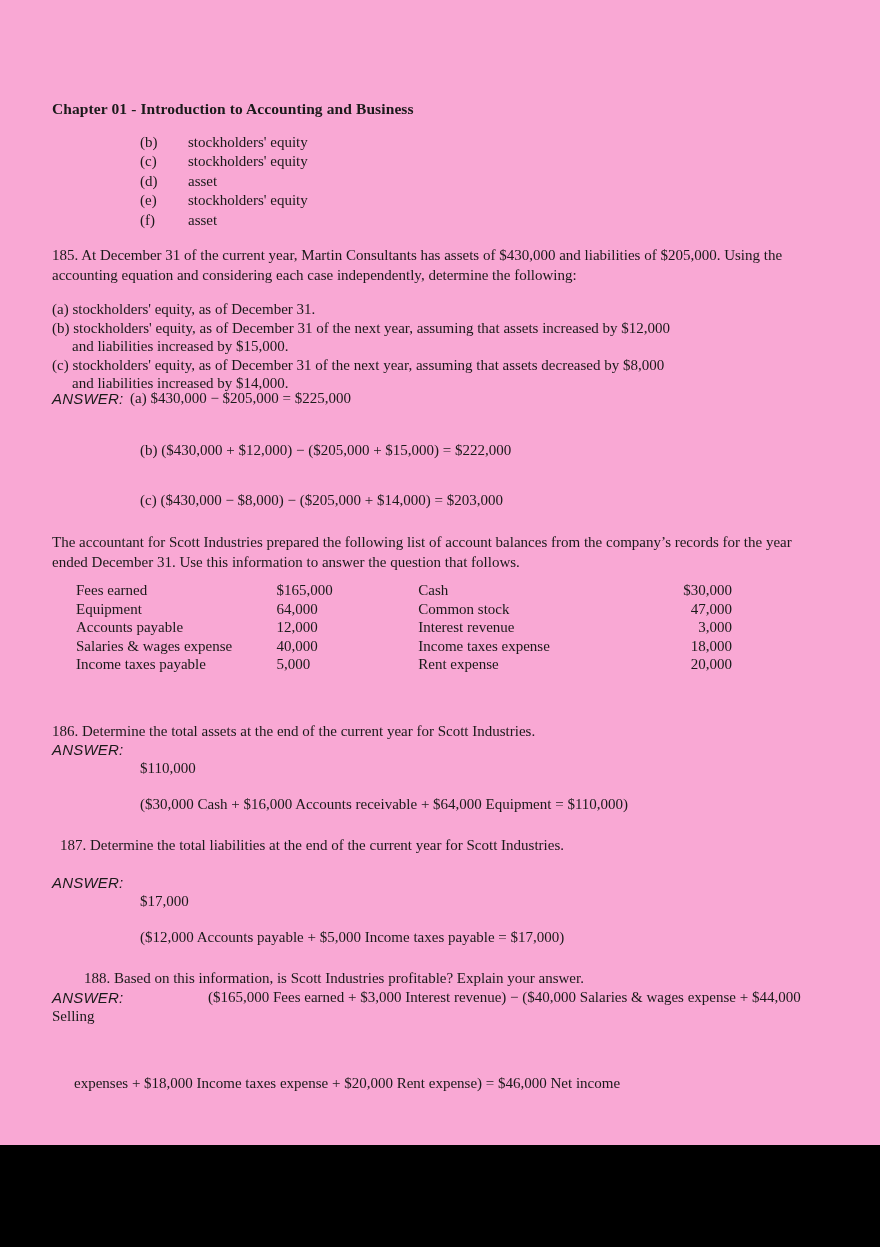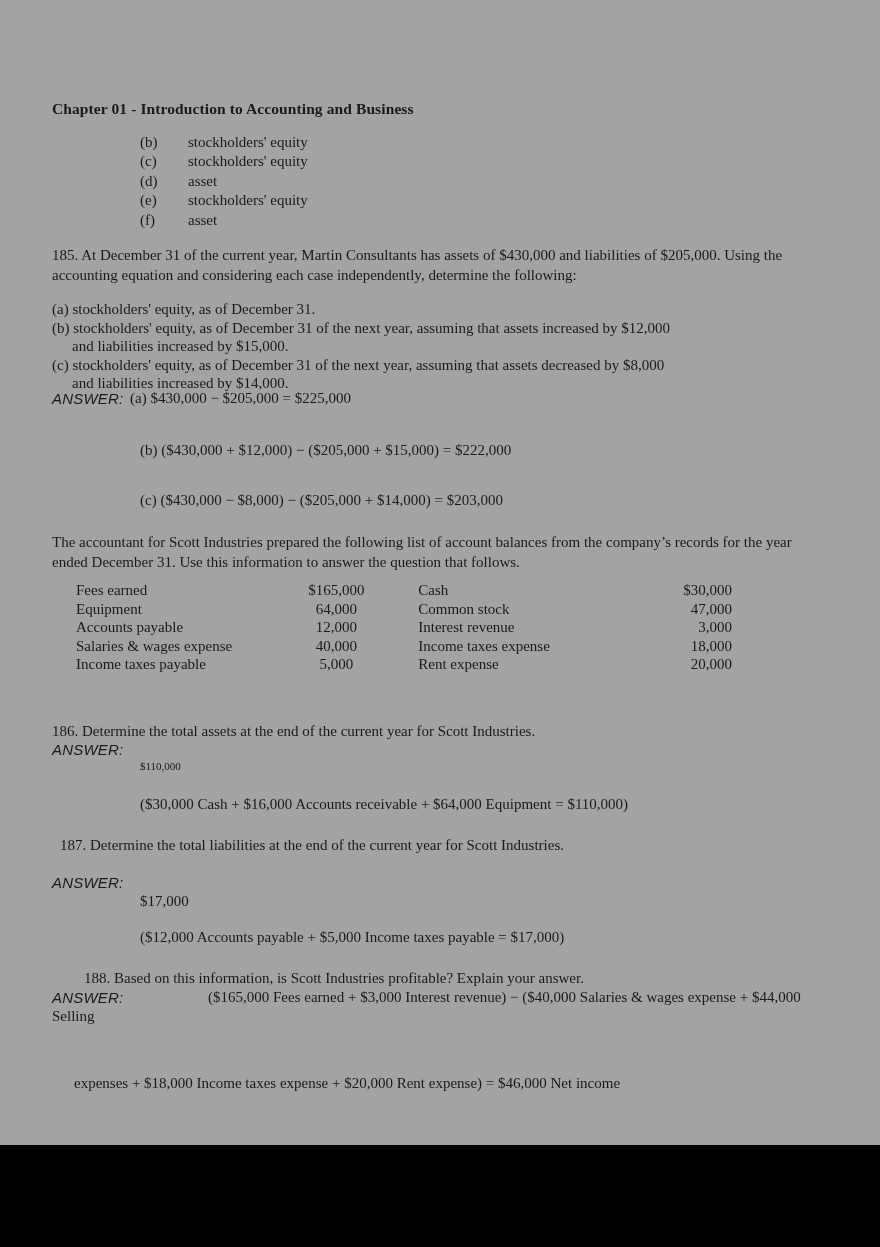--- a/index.html
+++ b/index.html
@@ -13,21 +13,21 @@
     position: relative;
     font-family: "Liberation Serif", "DejaVu Serif", serif;
     color: #1a1a1a;
     overflow: hidden;
   }
   .page {
     position: absolute;
     left: 0; top: 0;
     width: 880px;
     height: 1145px;
-    background: #a3a3a3;
+    background: #f9a8d4;
   }
   .bottom-bar {
     position: absolute;
     left: 0;
     top: 1145px;
     width: 880px;
     height: 102px;
     background: #000000;
   }
 
@@ -141,37 +141,37 @@
   }
   .balances td {
     padding: 0;
     line-height: 18.6px;
     font-size: 15px;
     vertical-align: top;
     white-space: nowrap;
     margin-top: 8px;
   }
   .balances td.acct-l { width: 205px; padding-left: 24px; }
-  .balances td.amt-l  { width: 126px; text-align: center; }
+  .balances td.amt-l  { width: 126px; text-align: left; }
   .balances td.acct-r { width: 208px; padding-left: 22px; }
   .balances td.amt-r  { width: 119px; text-align: right; }
 
   
   .q186 { left: 52px; top: 722px; width: 760px; }
   .q186-ans {
     position: absolute;
     left: 52px;
     top: 741px;
     font-size: 15px;
   }
   .q186-val {
     position: absolute;
     left: 140px;
     top: 760px;
-    font-size: 11px;
+    font-size: 15px;
   }
   .q186-work {
     position: absolute;
     left: 140px;
     top: 796px;
     font-size: 15px;
     white-space: nowrap;
   }
 
   

